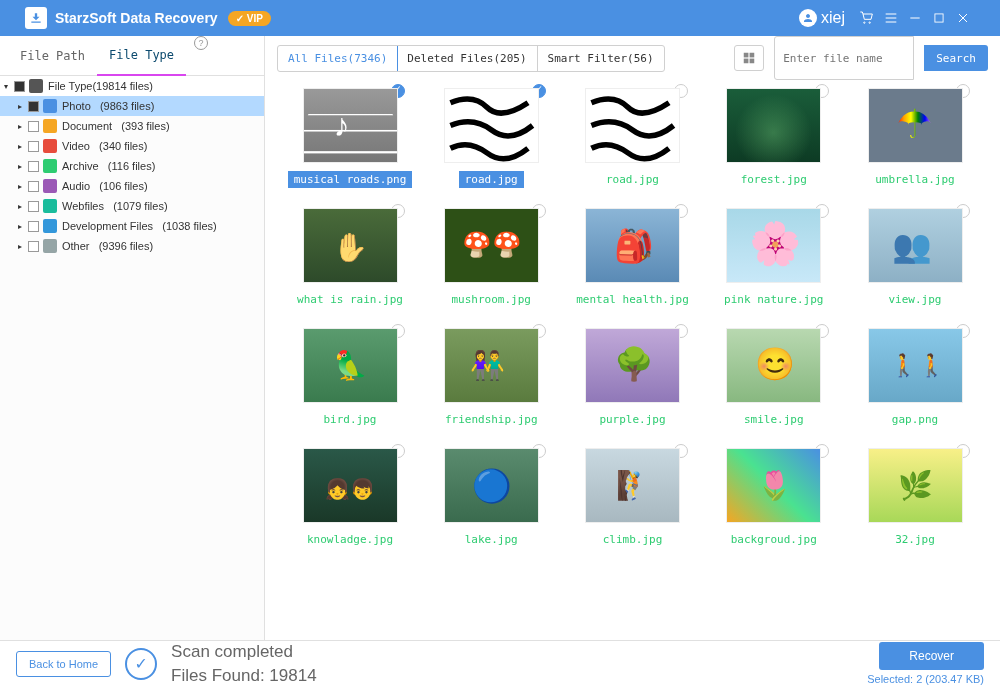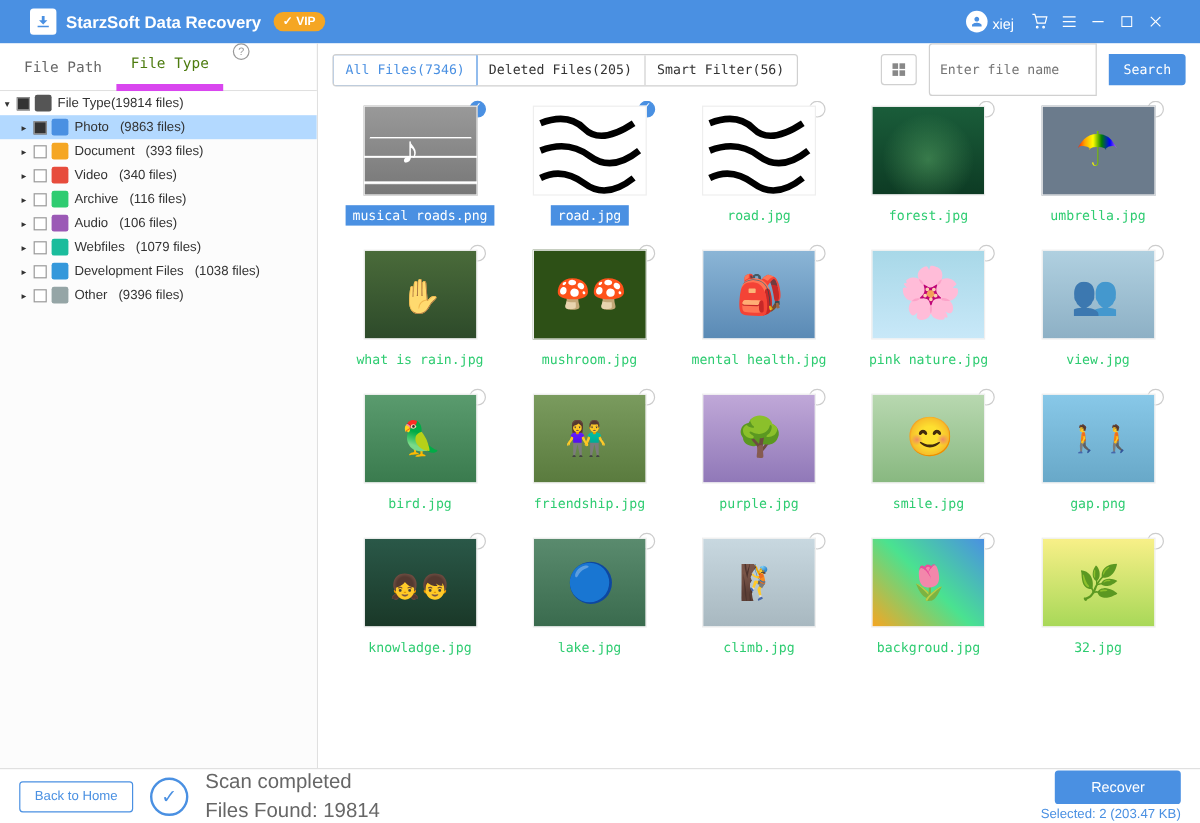--- a/index.html
+++ b/index.html
@@ -4,31 +4,31 @@
 <style>
 * { margin: 0; padding: 0; box-sizing: border-box; font-family: Arial, sans-serif; }
 body { width: 1000px; height: 686px; background: #fff; overflow: hidden; }
 
 .titlebar { height: 36px; background: #4a90e2; display: flex; align-items: center; padding: 0 25px; color: #fff; }
 .logo-box { width: 22px; height: 22px; background: #fff; border-radius: 3px; display: flex; align-items: center; justify-content: center; margin-right: 8px; }
 .logo-box svg { width: 14px; height: 14px; }
 .app-title { font-size: 14px; font-weight: bold; margin-right: 10px; }
 .vip-badge { background: #f5a623; color: #fff; font-size: 10px; padding: 2px 8px; border-radius: 10px; font-weight: bold; }
 .title-spacer { flex: 1; }
-.user-area { display: flex; align-items: flex-end; gap: 4px; margin-right: 10px; font-size: 12px; }
+.user-area { display: flex; align-items: flex-start; gap: 4px; margin-right: 10px; font-size: 16px; }
 .avatar { width: 18px; height: 18px; background: #fff; border-radius: 50%; display: flex; align-items: center; justify-content: center; }
 .avatar svg { width: 12px; height: 12px; fill: #4a90e2; }
 .title-icon { width: 24px; height: 24px; display: flex; align-items: center; justify-content: center; cursor: pointer; }
 .title-icon svg { stroke: #fff; fill: none; stroke-width: 1.5; }
 
 .body-area { display: flex; height: 604px; }
 .sidebar { width: 265px; border-right: 1px solid #e0e0e0; display: flex; flex-direction: column; }
 .tabs-row { display: flex; align-items: flex-start; height: 40px; padding: 0 8px; border-bottom: 1px solid #e0e0e0; }
 .tab { padding: 0 12px; height: 40px; display: flex; align-items: center; font-size: 12px; color: #666; cursor: pointer; font-family: monospace; }
-.tab.active { color: #4d7c0f; border-bottom: 6px solid #d946ef; }
+.tab.active { color: #0c4a6e; border-bottom: 2px solid #d946ef; }
 .help-icon { width: 14px; height: 14px; border: 1px solid #999; border-radius: 50%; display: flex; align-items: center; justify-content: center; font-size: 9px; color: #999; margin-left: 8px; }
 
 .tree { flex: 1; overflow-y: auto; background: #fcfcfc; font-family: monospace; font-size: 11px; }
 .tree-item { display: flex; align-items: center; height: 20px; padding: 0 4px; cursor: pointer; }
 .tree-item.root { background: #fff; }
 .tree-item.child { padding-left: 18px; }
 .tree-item.selected { background: #b3d9ff; }
 .tri { width: 10px; font-size: 8px; color: #333; }
 .chk { width: 11px; height: 11px; border: 1px solid #999; background: #fff; margin-right: 4px; }
 .chk.filled { background: #333; }

